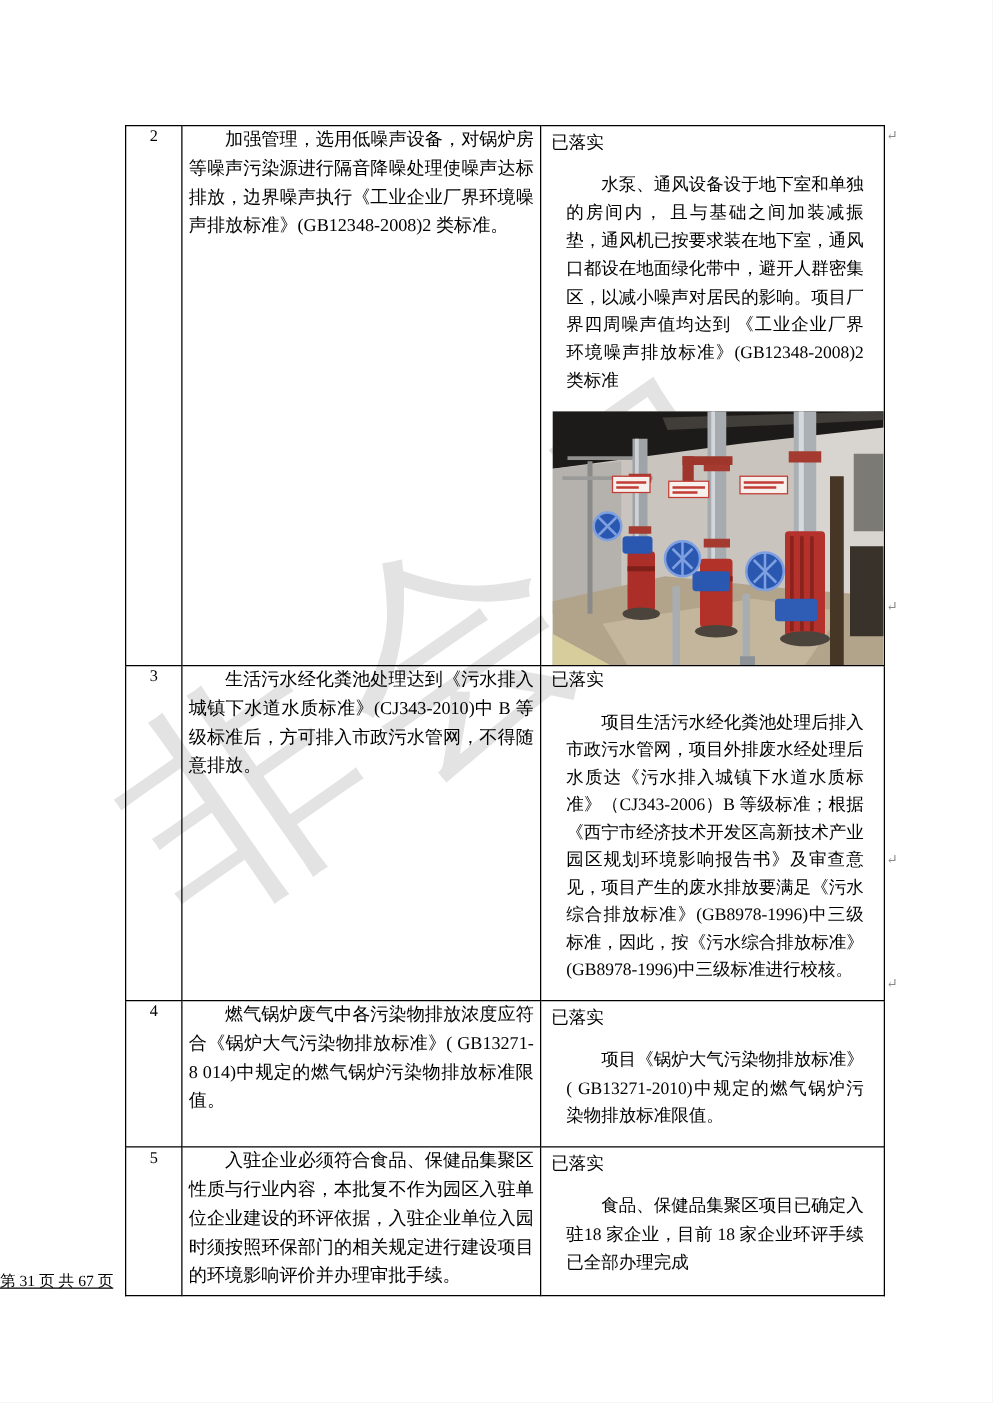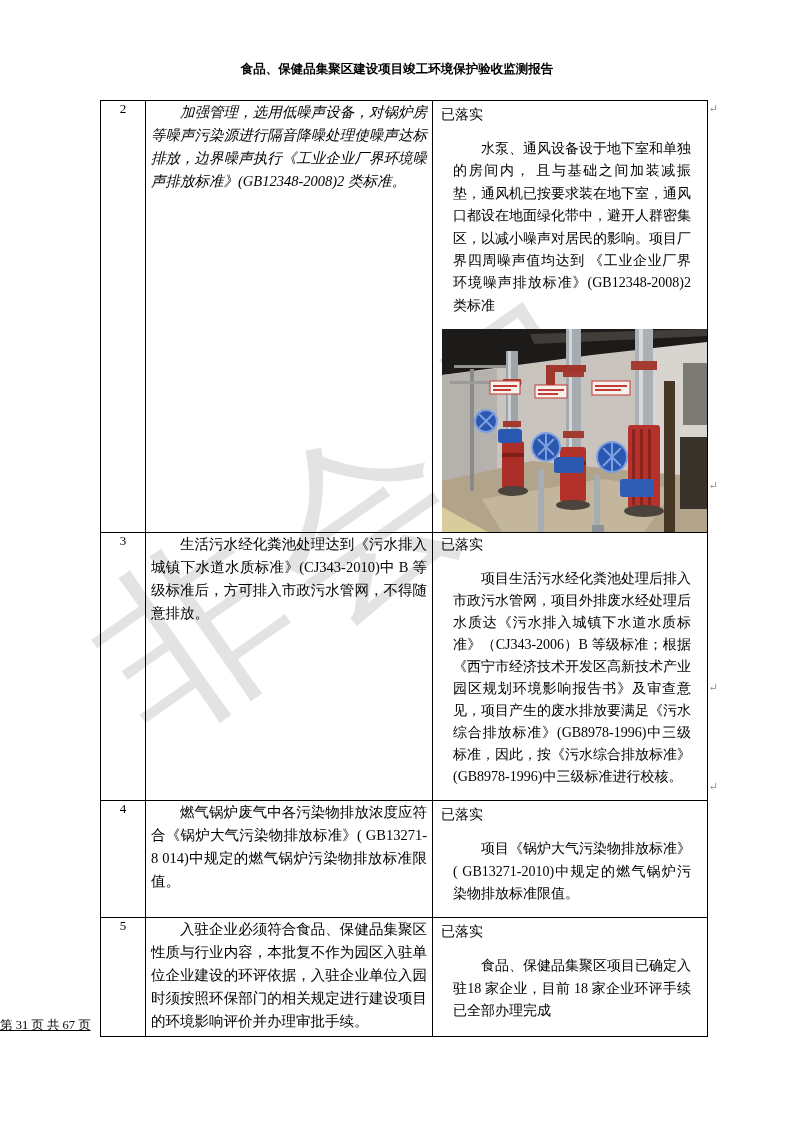--- a/index.html
+++ b/index.html
@@ -60,21 +60,21 @@
   .h-r3{height:202px;}
   .h-r4{height:99px;}
   .h-r5{height:118px;}
   p.req{
     margin:0;padding:0 5px;
     font-size:14.5px;
     text-indent:2em;
     text-align:justify;
     line-height:23px;
   }
-  .lh32{line-height:32px;font-style:italic;}
+  .lh32{line-height:32px;}
   .det-wrap{padding:3px 4px 0 8px;}
   .status{
     font-size:14px;
     line-height:22px;
   }
   p.det{
     margin:12px;
     font-size:14px;
     line-height:22.4px;
     text-indent:2em;
@@ -101,21 +101,20 @@
     text-decoration:underline;
   }
 </style>
 </head>
 <body>
 
 <div class="page">
 
   <div class="watermark">非会员</div>
 
-  <div class="header">食品、保健品集聚区建设项目竣工环境保护验收监测报告</div>
 
   <table class="doc-table">
     <colgroup>
         <col style="width:45px">
         <col style="width:287px">
         <col style="width:275px">
       </colgroup>
 
     <tbody>
         <tr>

